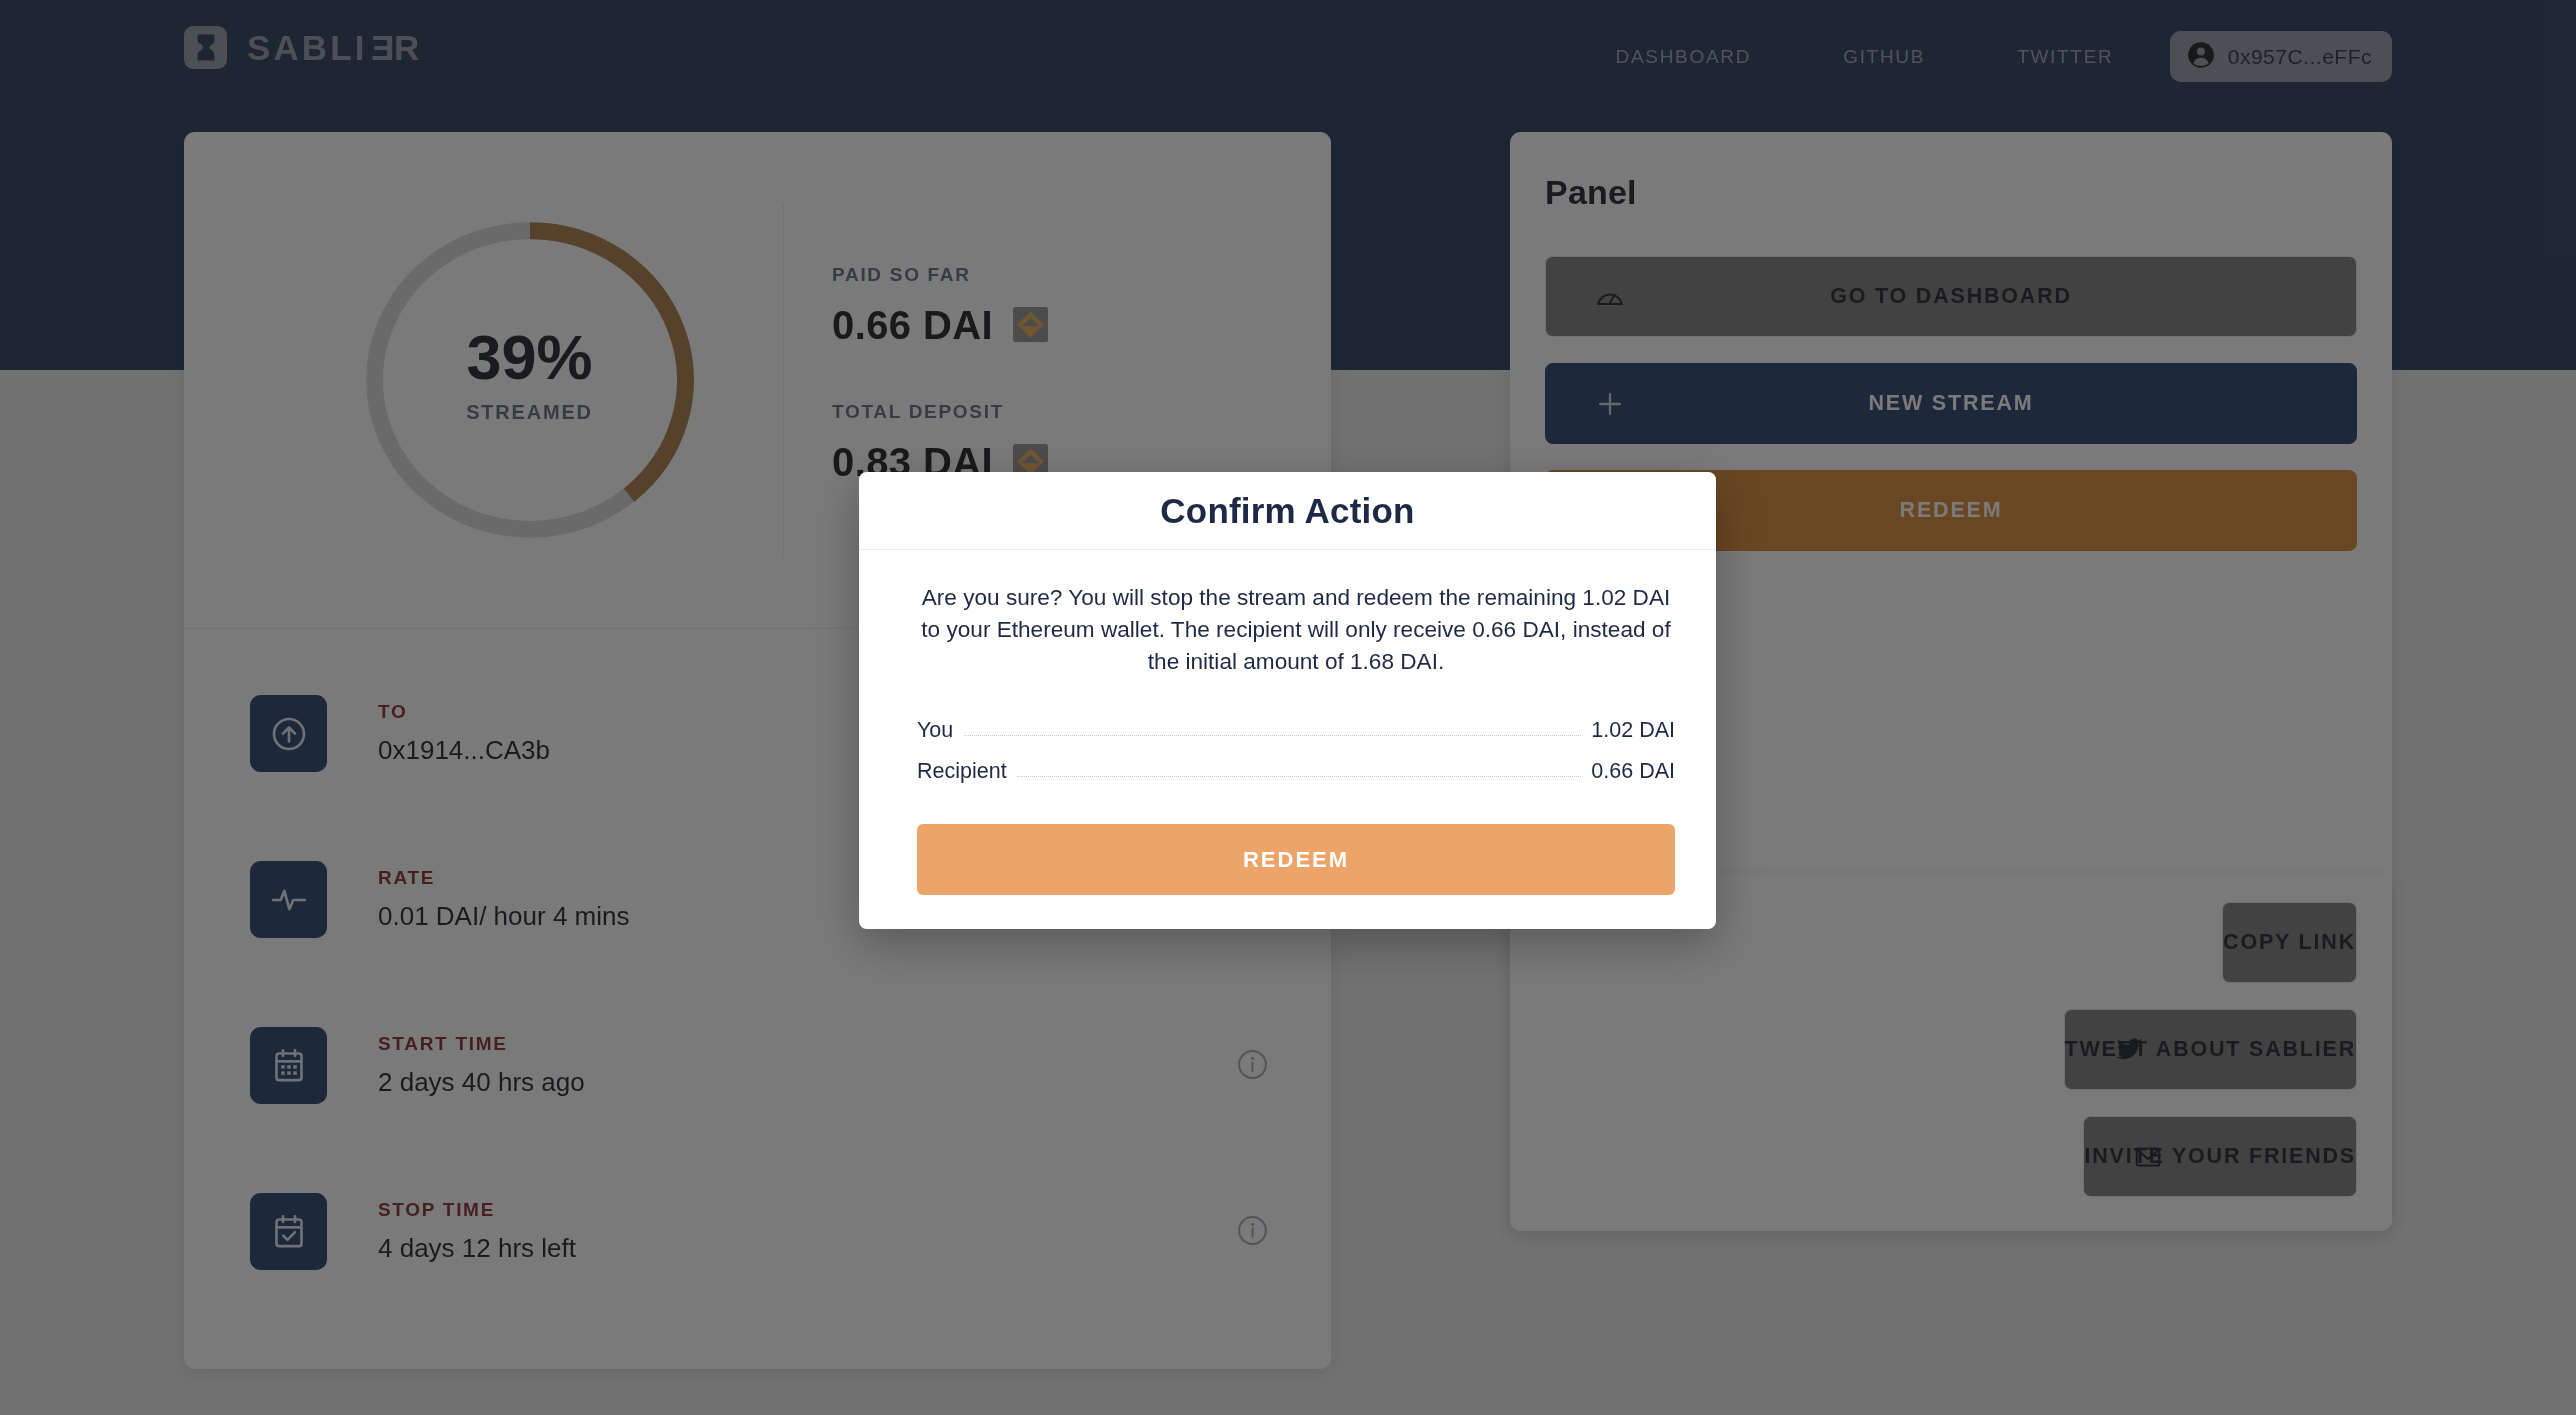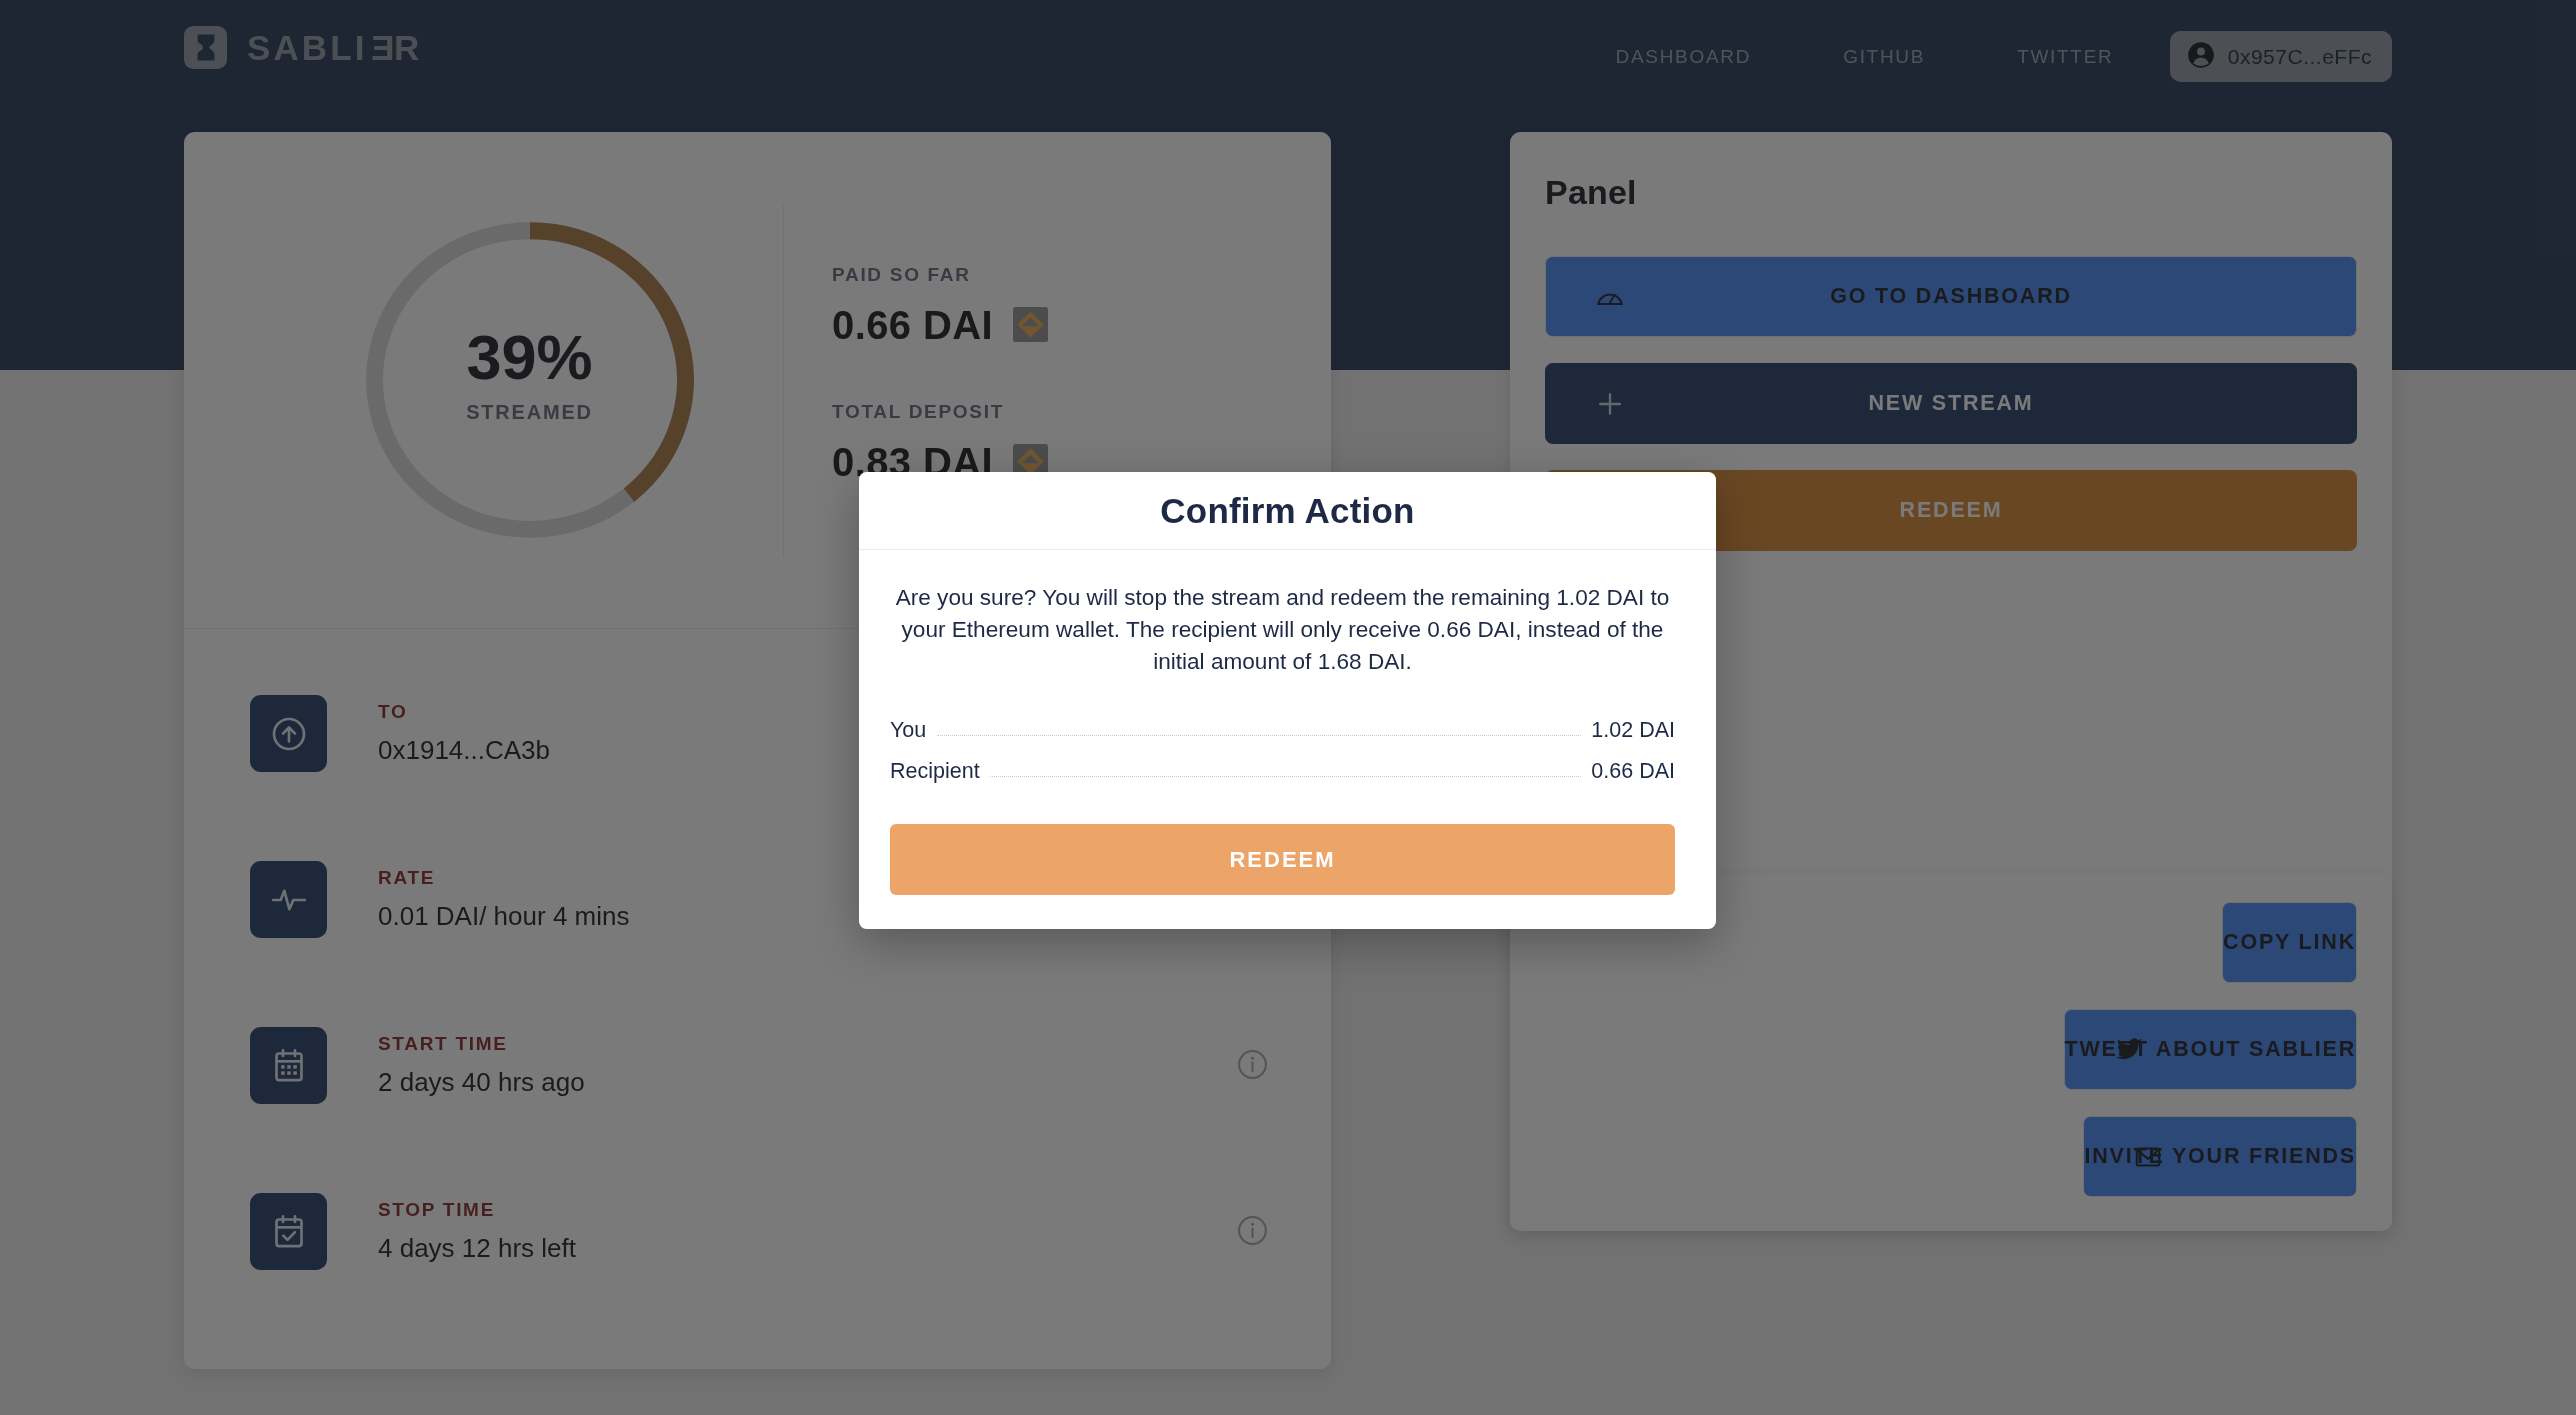--- a/index.html
+++ b/index.html
@@ -124,21 +124,21 @@
     padding: 41px 35px 35px 35px;
   }
   #panel-title { font-size: 34px; color: #10131a; font-weight: 600; letter-spacing: 0.2px; }
   #panel-actions { margin-top: 44px; display: flex; flex-direction: column; gap: 26px; }
   .pbtn {
     position: relative;
     height: 81px; border-radius: 7.7px;
     display: flex; align-items: center; justify-content: center;
     font-size: 21.5px; letter-spacing: 1.8px; font-weight: 600;
     border: 1.5px solid #e4e6ea;
-    background: #3b82f6; color: #10131a;
+    background: #737373; color: #10131a;
     cursor: pointer;
   }
   .pbtn .pbtn-icon {
     position: absolute; left: 48px; top: 50%; transform: translateY(-50%);
     display: flex; align-items: center;
   }
   .pbtn.primary { background: #1b3461; border-color: #1b3461; color: #ffffff; }
   .pbtn.danger  { background: #d48027; border-color: #d48027; color: #ffffff; }
 
   #share-card {
@@ -166,21 +166,21 @@
     border-radius: 7.7px;
     box-shadow: 0 14px 46px rgba(0,0,0,.28);
     overflow: hidden;
   }
   #modal-head {
     height: 78px;
     display: flex; align-items: center; justify-content: center;
     border-bottom: 1.5px solid #ececec;
   }
   #modal-title { font-size: 35px; font-weight: bold; color: #1e2a45; letter-spacing: 0.2px; }
-  #modal-body { padding: 32px 41px 34px 31px; }
+  #modal-body { padding: 32px 41px 34px 58px; }
   #modal-msg {
     text-align: center; font-size: 22.6px; line-height: 1.42;
     color: #1e2a45;
   }
   #modal-rows { margin-top: 40px; }
   .mrow {
     display: flex; align-items: flex-end; gap: 10.7px;
     font-size: 21.5px; color: #1e2a45;
     margin-bottom: 16px;
   }

